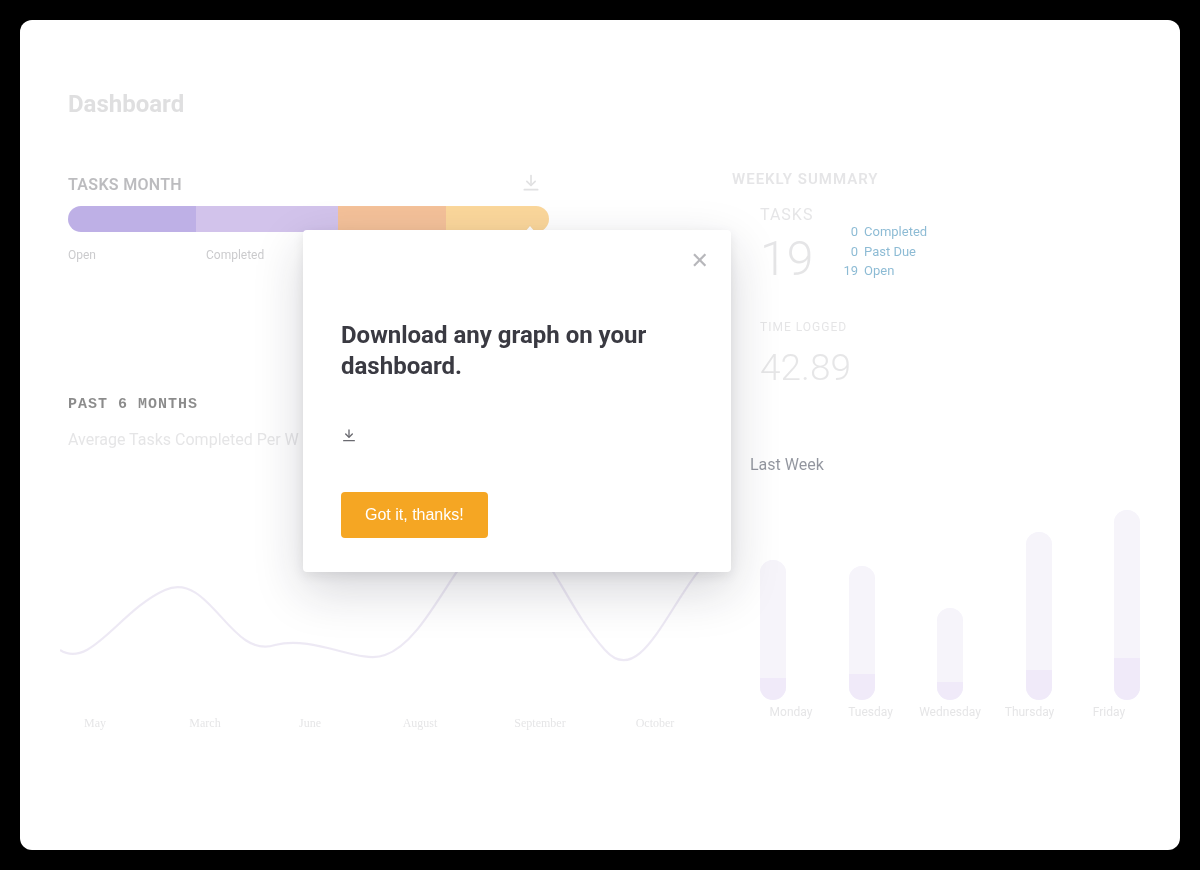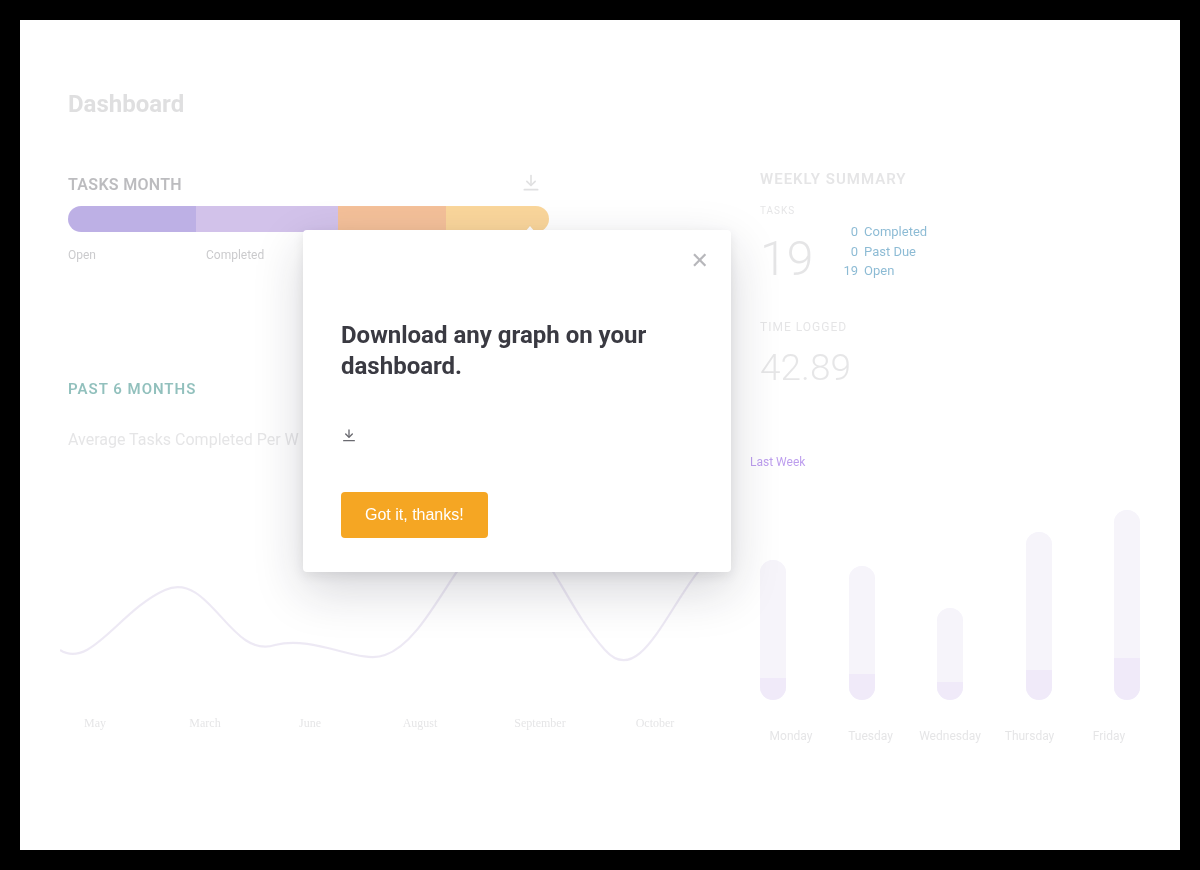--- a/index.html
+++ b/index.html
@@ -1,19 +1,19 @@
 <!DOCTYPE html>
 <html><head>
 <meta charset="utf-8">
 <style>
   * { box-sizing: border-box; margin: 0; padding: 0; }
   html, body { width: 1200px; height: 870px; font-family: -apple-system, BlinkMacSystemFont, "Segoe UI", Roboto, Helvetica, Arial, sans-serif; }
   body { background: #000; display:flex; align-items:flex-start; justify-content:center; }
   .canvas {
-    width: 1160px; height: 830px; margin: 20px; background: #fff; border-radius: 0; position: relative; overflow: hidden;
+    width: 1160px; height: 830px; margin: 20px; background: #fff; border-radius: 12px; position: relative; overflow: hidden;
   }
   .fade-layer { position:absolute; inset:0; opacity:0.45; pointer-events:none; }
   .page-title {
     position:absolute; left:48px; top:70px; font-size:24px; font-weight:700; color:#b9b9bb;
   }
   
   .this-month-label { position:absolute; left:48px; top:155px; font-size:16px; font-weight:600; color:#6c6c72; letter-spacing:.3px; }
   .download-icon-top { position:absolute; left:501px; top:152px; width:20px; height:22px; color:#bcbcbe; }
   .progress-bar {
     position:absolute; left:48px; top:186px; width:481px; height:26px; border-radius:14px; overflow:hidden; display:flex;
@@ -24,41 +24,41 @@
   .seg4{ background:#f5a623; flex:0 0 103px;}
   .progress-caret{
     position:absolute; left:498px; top:206px; width:0;height:0;
     border-left:12px solid transparent; border-right:12px solid transparent; border-bottom:14px solid #fff;
     filter: drop-shadow(0 -1px 0 rgba(0,0,0,.05));
   }
   .bar-labels { position:absolute; left:48px; top:228px; width:481px; font-size:12px; color:#8b8b90; }
   .bar-label-open{ position:absolute; left:0; top:0;}
   .bar-label-completed{ position:absolute; left:138px; top:0;}
   
-  .ws-title{ position:absolute; left:740px; top:150px; font-size:15px; letter-spacing:1px; font-weight:600; color:#c6c6c9;}
-  .ws-tasks-label{ position:absolute; left:740px; top:185px; font-size:10px; letter-spacing:1px; color:#c6c6c9;}
+  .ws-title{ position:absolute; left:712px; top:150px; font-size:15px; letter-spacing:1px; font-weight:600; color:#c6c6c9;}
+  .ws-tasks-label{ position:absolute; left:740px; top:185px; font-size:16px; letter-spacing:1px; color:#c6c6c9;}
   .ws-big{ position:absolute; left:740px; top:210px; font-size:48px; font-weight:300; color:#c6c6c9;}
   .ws-rows{ position:absolute; left:820px; top:202px; font-size:13px; color:#0369a1; line-height:1.5;}
   .ws-rows .n{ display:inline-block; width:18px; text-align:right; margin-right:6px;}
   .tl-label{ position:absolute; left:740px; top:300px; font-size:12px; letter-spacing:1px; color:#c6c6c9;}
   .tl-big{ position:absolute; left:740px; top:326px; font-size:37px; font-weight:300; color:#c9c9cc;}
   
-  .p6-title{ position:absolute; left:48px; top:360px; font-size:15px; letter-spacing:1px; font-weight:600; color:#0f766e;}
+  .p6-title{ position:absolute; left:48px; top:376px; font-size:15px; letter-spacing:1px; font-weight:600; color:#000000;font-family:Liberation Mono, monospace;}
   .p6-sub{ position:absolute; left:48px; top:410px; font-size:16px; color:#c6c6c9;}
   .line-chart{ position:absolute; left:40px; top:450px; width:640px; height:260px; }
   .line-path{ fill:none; stroke:#d8cfe8; stroke-width:2.2; }
   .line-axis-labels{ position:absolute; left:40px; top:680px; width:640px; font-size:12px; color:#c6c6c9;}
   .line-axis-labels span{ position:absolute; top:16px; transform:translateX(-50%);font-family:Liberation Serif, serif;}
   
-  .lw-title{ position:absolute; left:730px; top:435px; font-size:12px; color:#6d28d9;}
+  .lw-title{ position:absolute; left:730px; top:435px; font-size:16px; color:#0f172a;}
   .bars-wrap{ position:absolute; left:740px; top:470px; width:380px; height:210px; display:flex; align-items:flex-end; justify-content:space-between; }
   .bar{ width:26px; border-radius:14px 14px 14px 14px; background:#e9e4f5; position:relative; display:flex; flex-direction:column-reverse; overflow:hidden;}
   .bar .seg-a{ background:#ece7f6; width:100%;}
   .bar .seg-b{ background:#ded2f3; width:100%;}
-  .bars-labels{ position:absolute; left:740px; top:685px; width:380px; font-size:12px; color:#c6c6c9; display:flex; justify-content:space-between;margin-top:24px;}
+  .bars-labels{ position:absolute; left:740px; top:685px; width:380px; font-size:12px; color:#c6c6c9; display:flex; justify-content:space-between;}
   .bars-labels span{ width:62px; text-align:center;}
   
   .popover{
     position:absolute; left:283px; top:210px; width:428px; background:#fff; border-radius:4px;
     box-shadow:0 18px 50px rgba(30,30,50,.18), 0 4px 12px rgba(0,0,0,.08);
     padding:38px 38px 34px 38px;
   }
   .popover .close{ position:absolute; top:20px; right:22px; color:#b7b7bb; font-size:22px; line-height:1; cursor:pointer;}
   .popover h2{ font-size:24px; font-weight:700; color:#3a3a42; line-height:1.3; margin:52px 0 18px 0;}
   .popover p{ font-size:15.5px; color:#6a6a70; line-height:1.55;}

